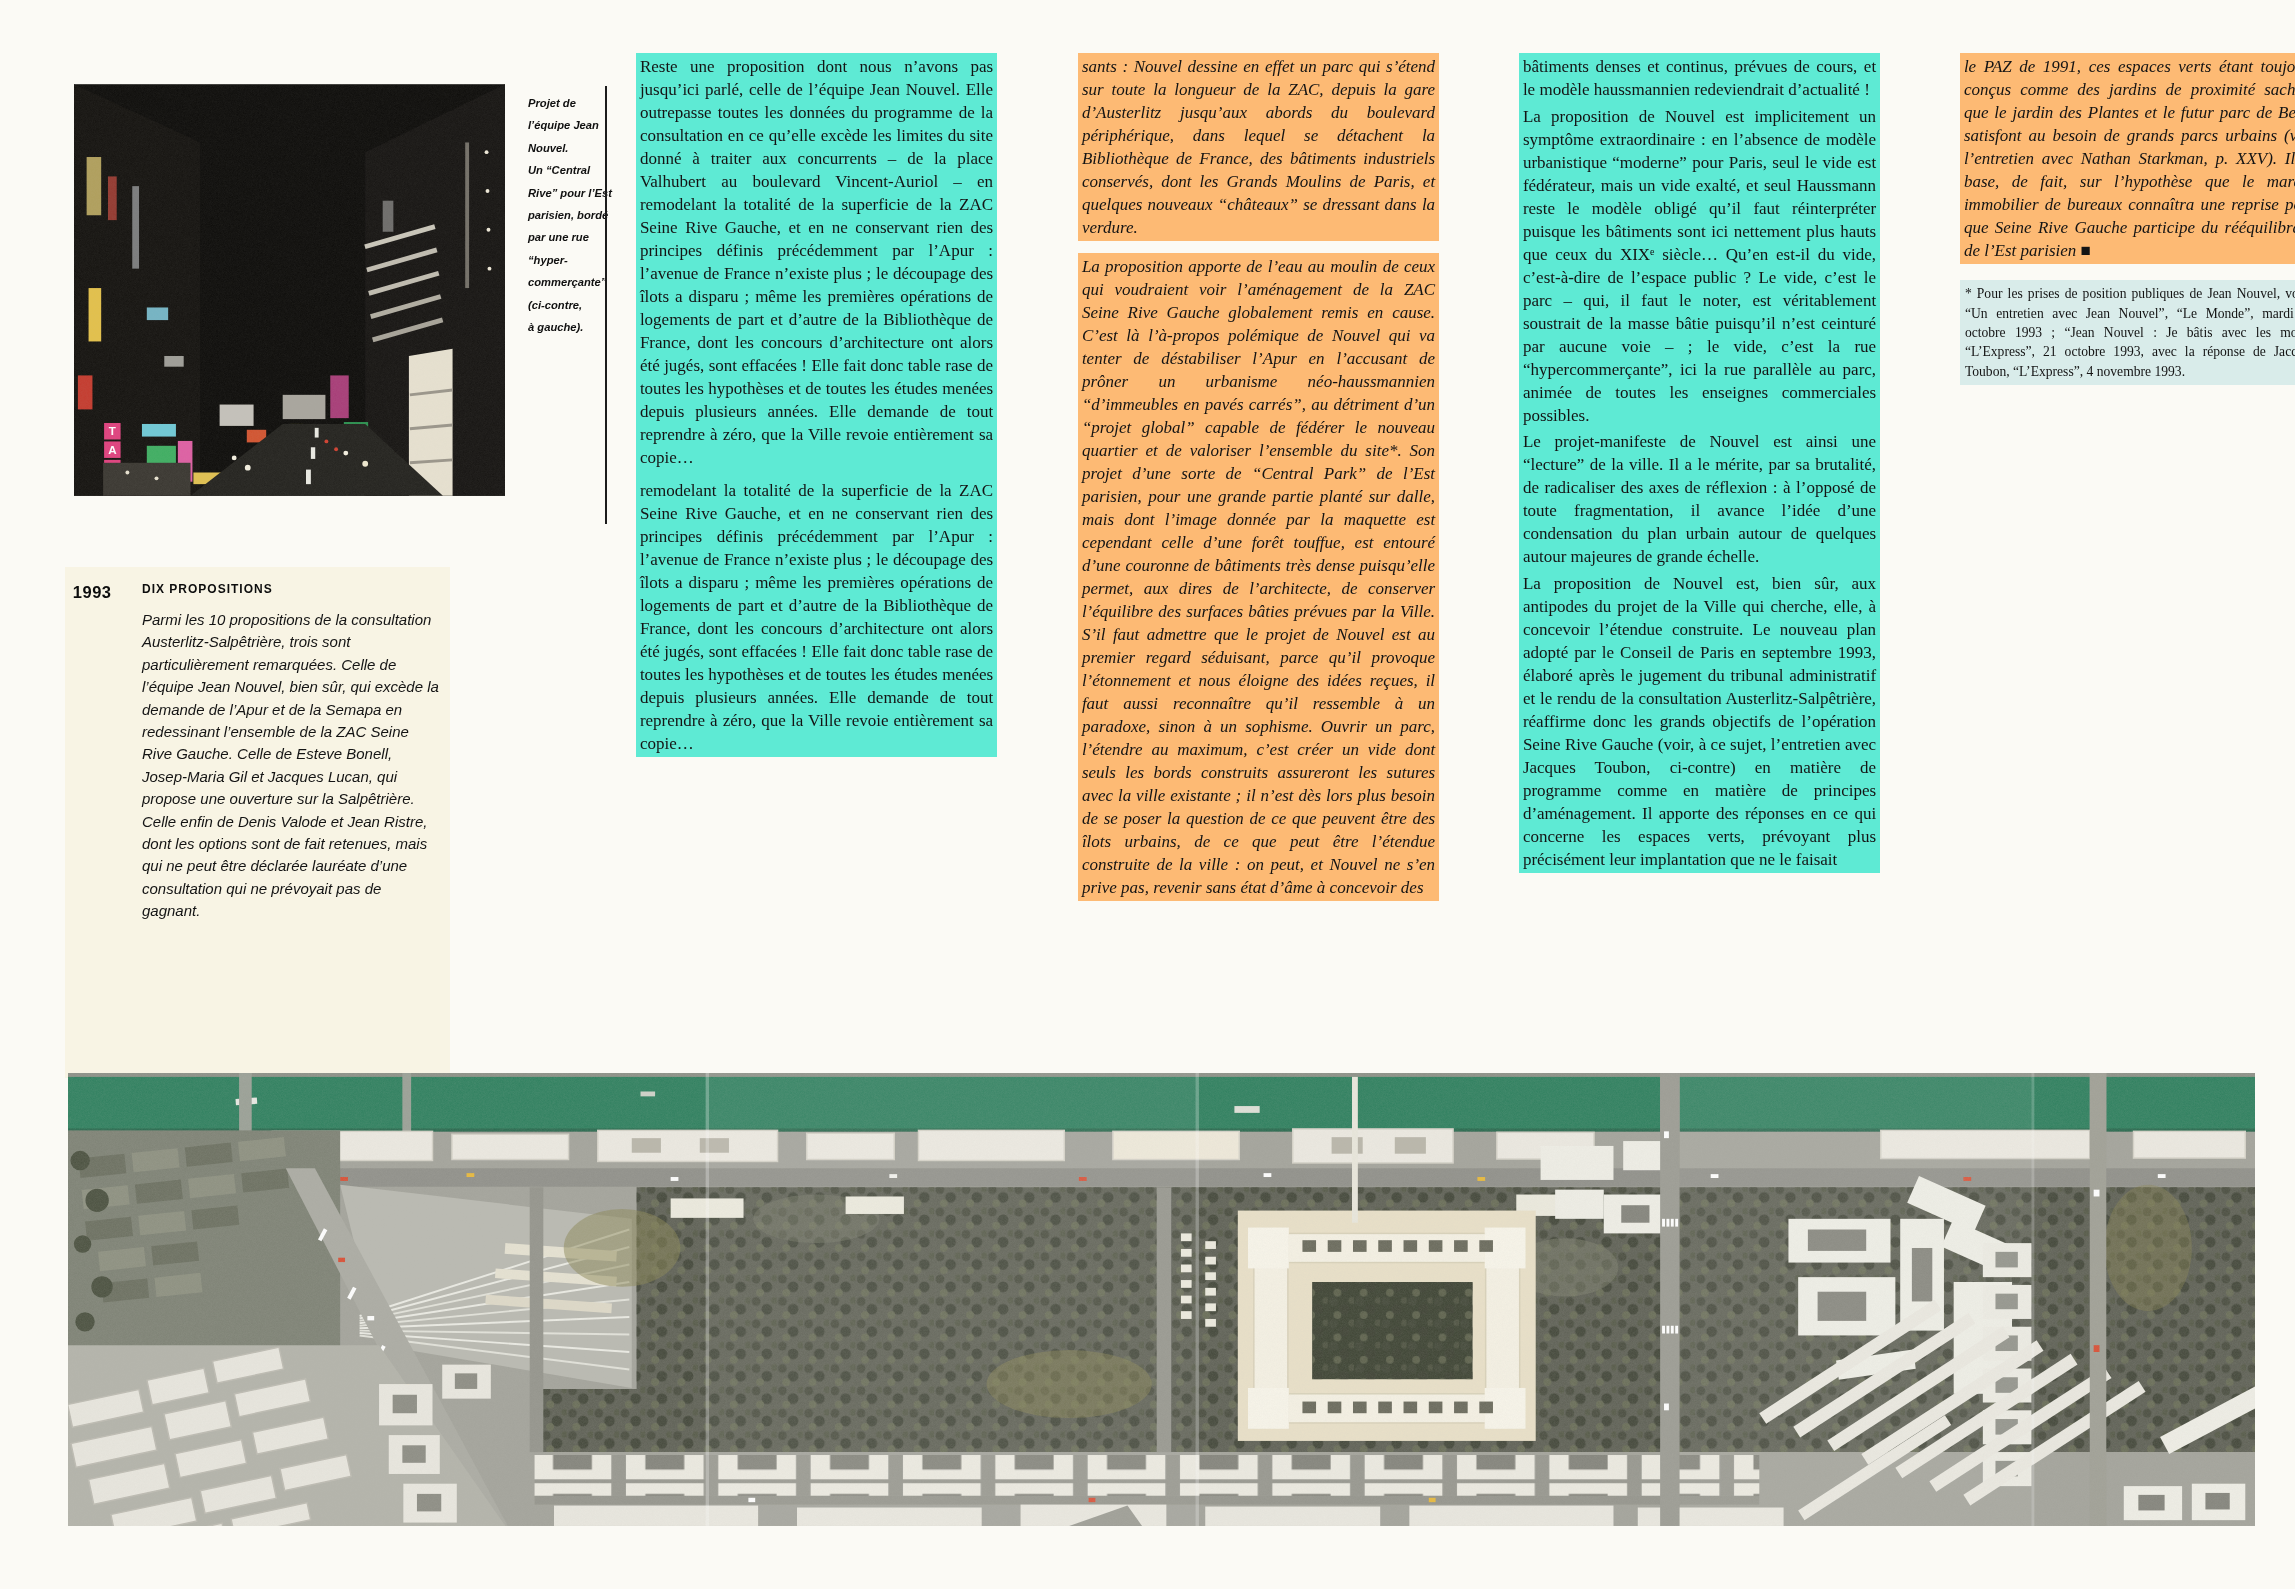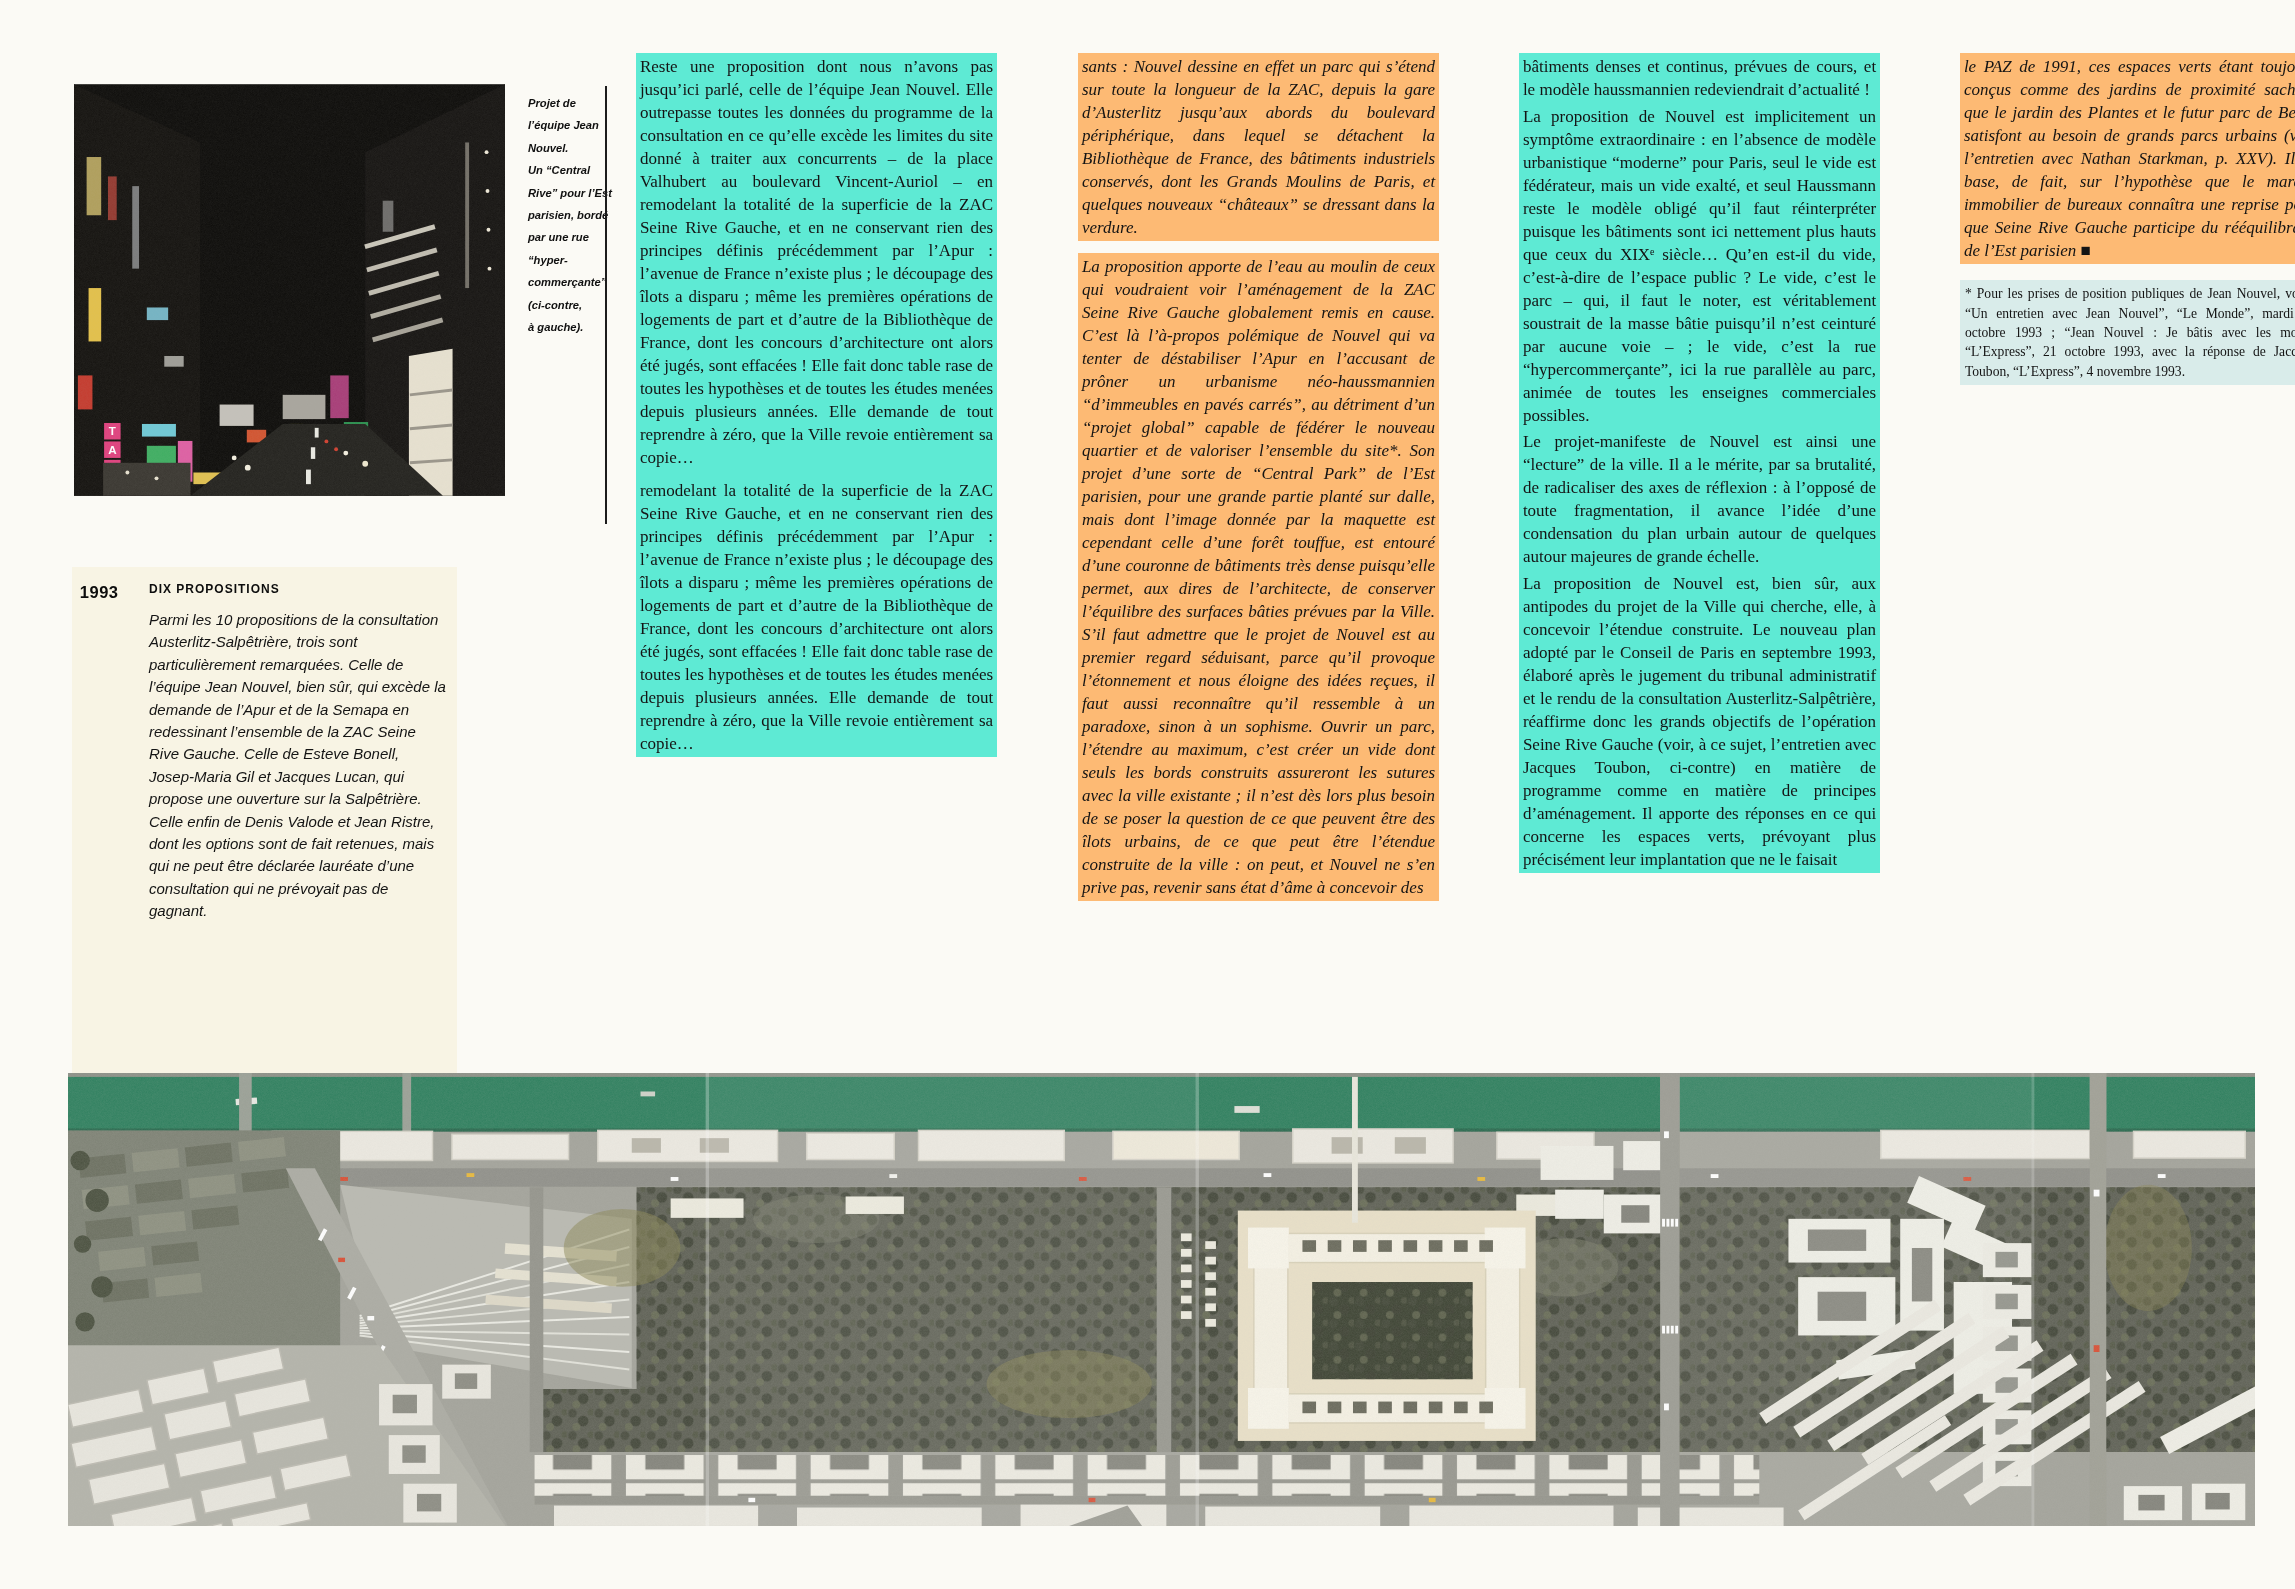--- a/index.html
+++ b/index.html
@@ -15,21 +15,21 @@
   .night-photo svg{display:block;width:100%;height:100%;}
   
   .caption{
     position:absolute;left:528px;top:92px;width:97px;
     font-family:"Liberation Sans","DejaVu Sans",sans-serif;
     font-style:italic;font-weight:700;font-size:11.2px;line-height:22.4px;
     white-space:pre-line;color:#101010;
   }
   .vrule{position:absolute;left:605px;top:86px;width:1.9px;height:438px;background:#1c1c1c;}
   
-  .sidebar{position:absolute;left:72px;top:567px;width:385px;height:511px;
+  .sidebar{position:absolute;left:65px;top:567px;width:385px;height:511px;
     background:#f8f4e4;overflow:hidden;
     font-family:"Liberation Sans","DejaVu Sans",sans-serif;}
   .sidebar .year{position:absolute;left:7.8px;top:15.5px;font-weight:700;font-size:16.5px;letter-spacing:0.5px;color:#0d0d0d;}
   .sidebar .title{position:absolute;left:77px;top:14.6px;font-weight:700;font-size:12px;letter-spacing:1px;color:#0d0d0d;}
   .sidebar .body{position:absolute;left:77px;top:42px;width:297px;
     font-weight:400;font-style:italic;font-size:15px;line-height:22.4px;
     white-space:pre-line;color:#141414;}
   
   .col{position:absolute;top:53px;width:361px;}
   .col p{margin:0;padding:1.9px 3.9px;font-size:17px;line-height:23px;text-align:justify;}

